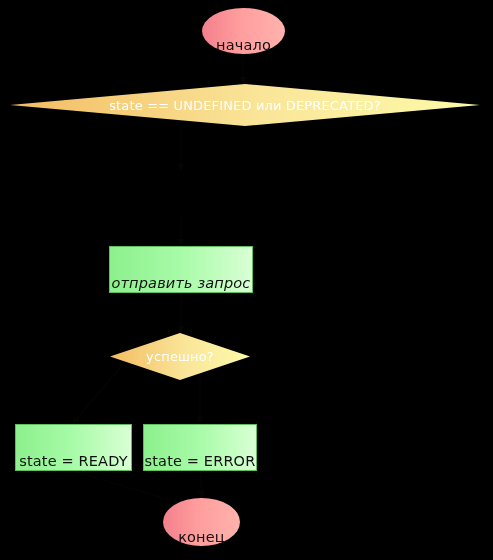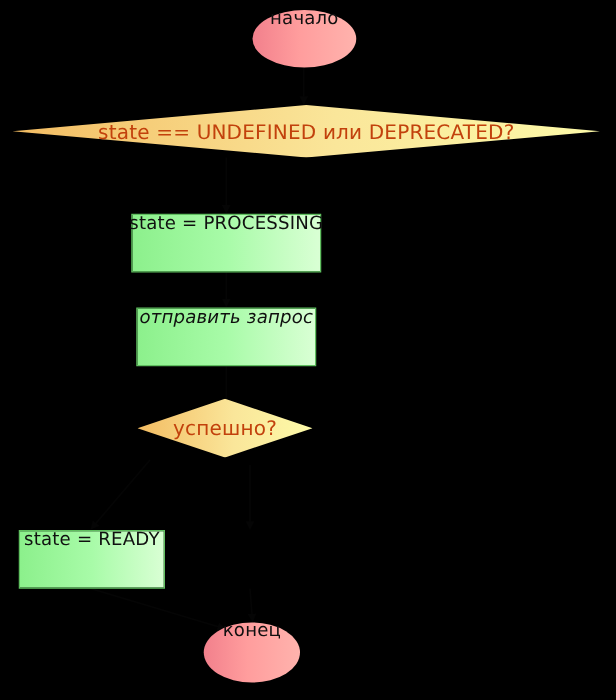--- a/index.html
+++ b/index.html
@@ -11,21 +11,21 @@
     position: relative;
     width: 493px;
     height: 560px;
     background: #000000;
     overflow: hidden;
     font-family: "DejaVu Sans", sans-serif;
   }
   .node {
     position: absolute;
     display: flex;
-    align-items: flex-start;
+    align-items: flex-end;
     justify-content: center;
     box-sizing: border-box;
     color: #101010;
     font-size: 14.5px;
     line-height: 1.1;
     white-space: nowrap;
     letter-spacing: 0.15px;
   }
   
   .ellipse {
@@ -49,22 +49,22 @@
   }
   .diamond-label {
     position: absolute;
     left: 0;
     top: 0;
     width: 100%;
     height: 100%;
     display: flex;
     align-items: center;
     justify-content: center;
-    color: #c2410c;
-    font-size: 16px;
+    color: #ffffff;
+    font-size: 13px;
     white-space: nowrap;
     letter-spacing: 0.15px;
   }
   
   .edges {
     position: absolute;
     left: 0;
     top: 0;
     width: 493px;
     height: 560px;
@@ -105,44 +105,44 @@
           <stop offset="0%" stop-color="#f3bc62"></stop>
           <stop offset="55%" stop-color="#fae69a"></stop>
           <stop offset="100%" stop-color="#fdfaa8"></stop>
         </linearGradient>
       </defs>
       <polygon points="0,21 235,0 470,21 235,42" fill="url(#gdec1)"></polygon>
     </svg>
     <div class="diamond-label">state == UNDEFINED или DEPRECATED?</div>
   </div>
 
-  <div class="node box" style="left:105px; top:171px; width:152px; height:47px;">
-    <span>state = PROCESSING</span>
-  </div>
 
   <div class="node box" style="left:109px; top:246px; width:144px; height:47px;font-style:italic;">
     <span>отправить запрос</span>
   </div>
 
-  <div class="diamond-wrap" style="left:110px; top:319px; width:140px; height:47px;">
+  <div class="diamond-wrap" style="left:110px; top:333px; width:140px; height:47px;">
     <svg width="140" height="47" viewBox="0 0 140 47" xmlns="http://www.w3.org/2000/svg">
       <defs>
         <linearGradient id="gdec2" x1="0" y1="0" x2="1" y2="0">
           <stop offset="0%" stop-color="#f3bc62"></stop>
           <stop offset="55%" stop-color="#fae69a"></stop>
           <stop offset="100%" stop-color="#fdfaa8"></stop>
         </linearGradient>
       </defs>
       <polygon points="0,23.5 70,0 140,23.5 70,47" fill="url(#gdec2)"></polygon>
     </svg>
     <div class="diamond-label">успешно?</div>
   </div>
 
   <div class="node box" style="left:15px; top:424px; width:117px; height:47px;">
     <span>state = READY</span>
   </div>
 
+  <div class="node box" style="left:143px; top:424px; width:114px; height:47px;">
+    <span>state = ERROR</span>
+  </div>
 
   <div class="node ellipse" style="left:163px; top:498px; width:77px; height:48px;">
     <span>конец</span>
   </div>
 
 </div>
 
 </body></html>

